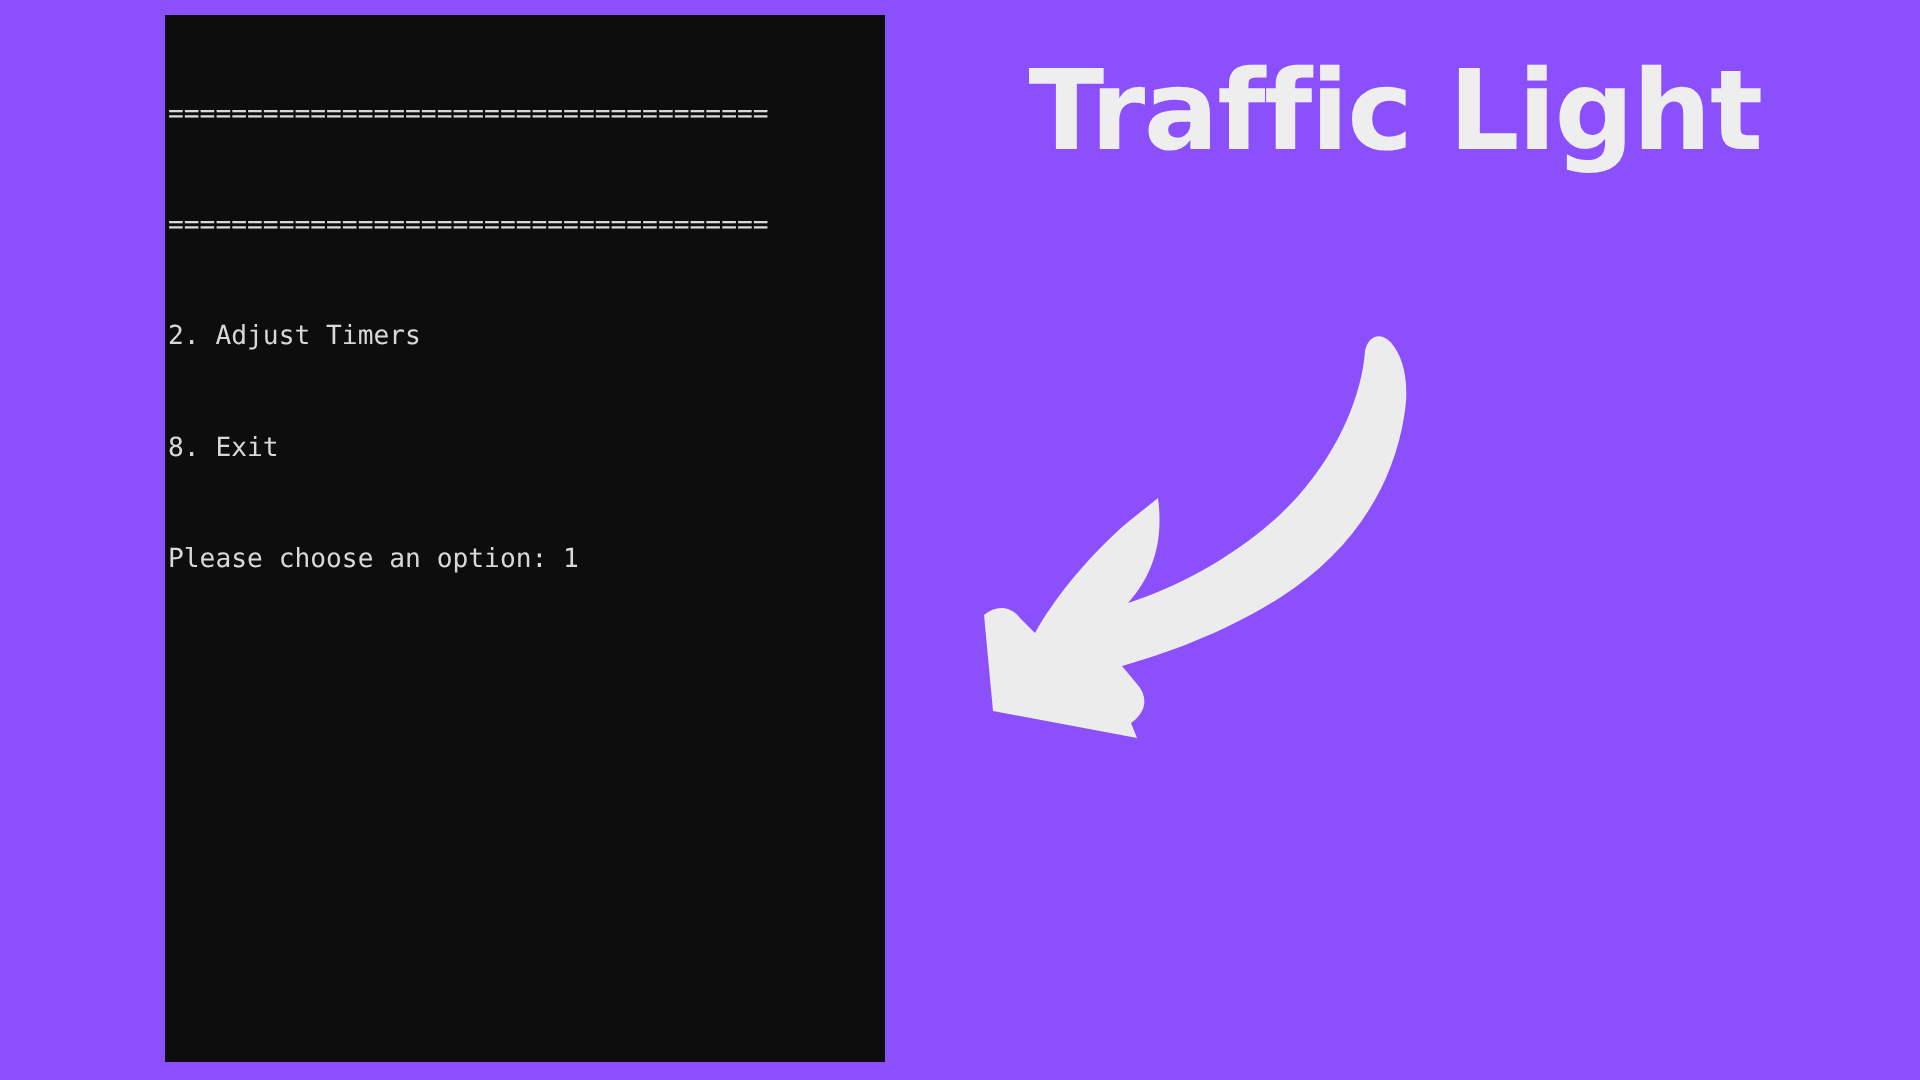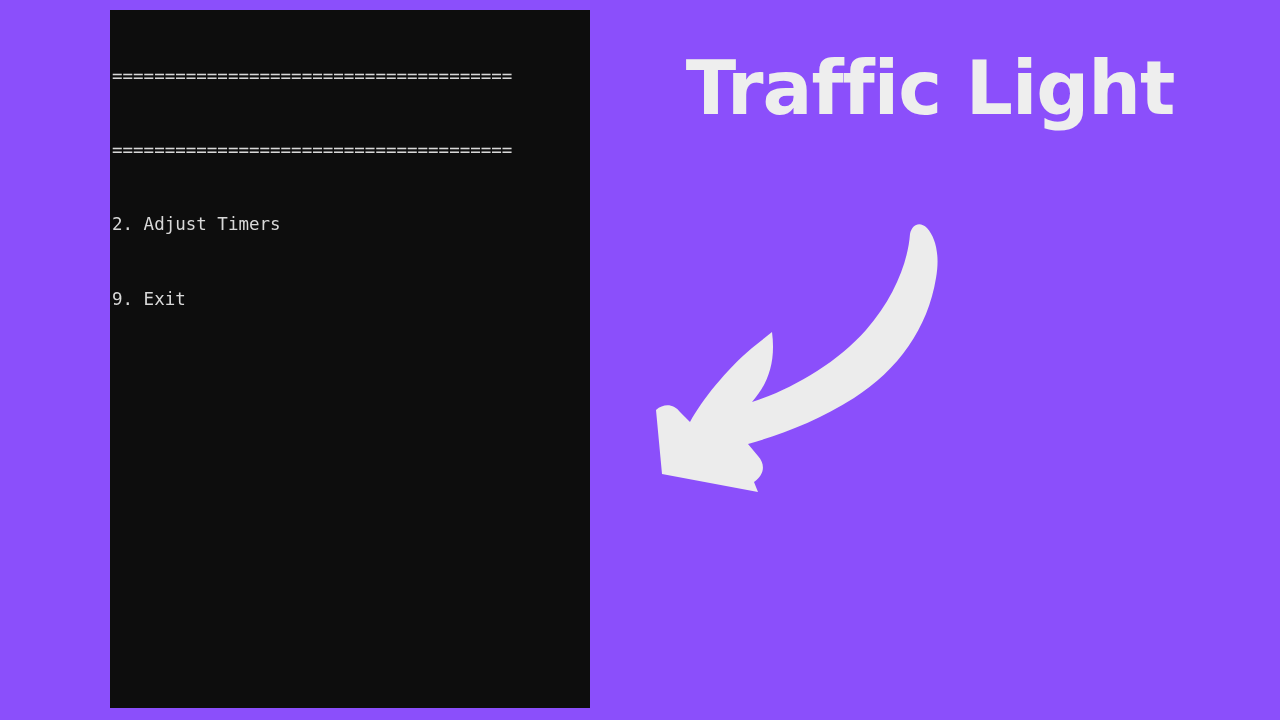--- a/index.html
+++ b/index.html
@@ -44,21 +44,21 @@
     display: block;
     height: 24.8px;
   }
 
   .term-line.blank { color: transparent; }
 
   
   #headline {
     position: absolute;
     left: 600px;
-    top: 32px;
+    top: 18px;
     width: 660px;
     text-align: center;
     color: #eeeeee;
     font-family: "DejaVu Sans", sans-serif;
     font-weight: bold;
     font-size: 74px;
     line-height: 112px;
     letter-spacing: -1px;
   }
 
@@ -75,21 +75,22 @@
   #arrow-graphic svg { display: block; width: 100%; height: 100%; }
 </style>
 </head>
 <body style="background: rgb(139, 79, 251);">
 
 <div id="terminal-window" style="background: rgb(13, 13, 13);">
   <div id="terminal-output" style="color: rgb(216, 216, 216);">
     <span class="term-line">======================================</span>
     <span class="term-line">======================================</span>
     <span class="term-line">2. Adjust Timers</span>
-    <span class="term-line">9. Exit</span>
+    <span class="term-line">8. Exit</span>
+    <span class="term-line">Please choose an option: 1</span>
     <span class="term-line blank"></span>
     
     
     
     
     
     
     
     
     

